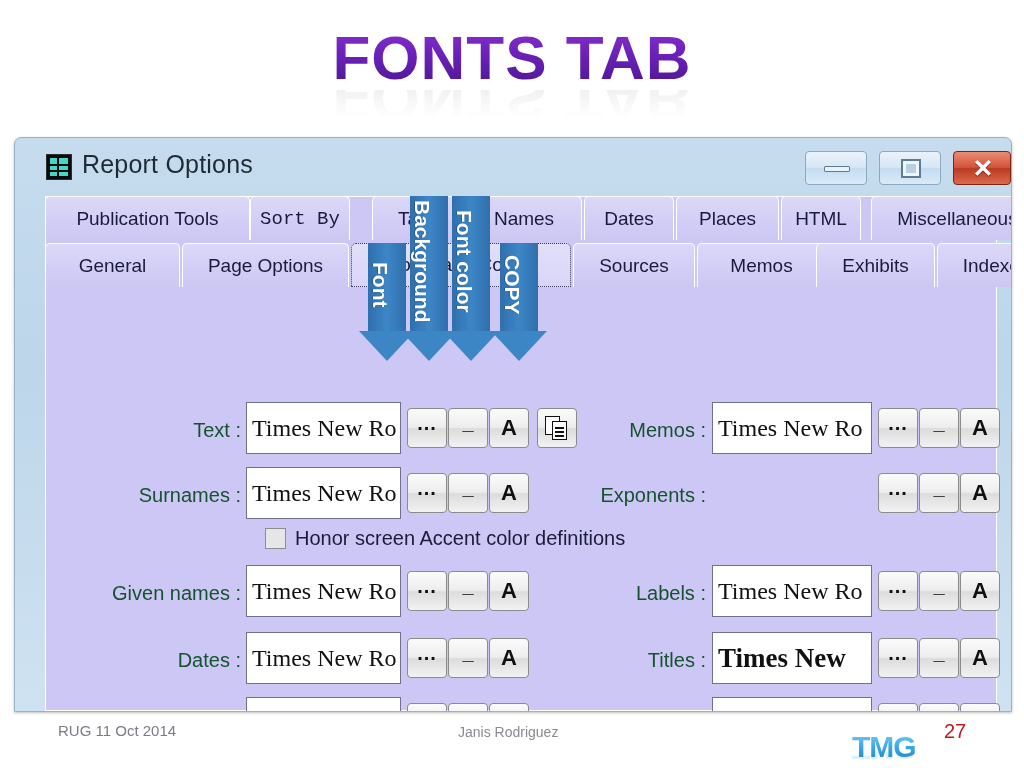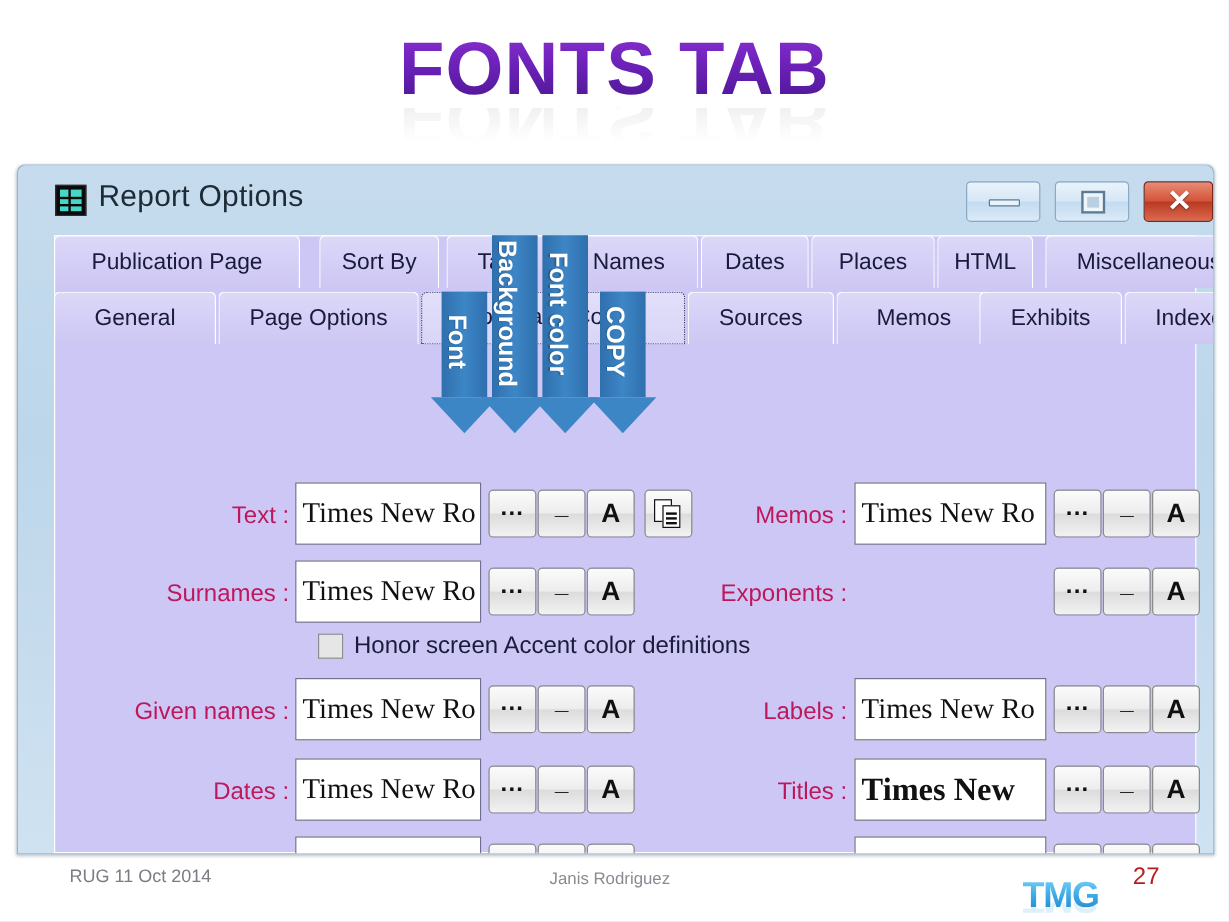--- a/index.html
+++ b/index.html
@@ -112,21 +112,21 @@
     position:absolute;left:0;top:0;width:952px;height:515px;
     background:#cdc7f5;
     border:1px solid #ffffff;
     box-sizing:border-box;
   }
 
   
   .row{position:absolute;height:56px;}
   .rlabel{
     position:absolute;right:0;top:0;height:56px;line-height:56px;
-    font-size:20px;color:#be185d;white-space:nowrap;
+    font-size:20px;color:#14532d;white-space:nowrap;
   }
   .preview{
     position:absolute;top:0;height:52px;
     background:#ffffff;border:1px solid #6f6f8f;
     box-sizing:border-box;overflow:hidden;
     display:flex;align-items:center;
     font-family:"Liberation Serif", serif;
     color:#111;
   }
   .preview span{padding-left:5px;white-space:nowrap;}
@@ -323,22 +323,22 @@
           <div class="sbtn dots" style="left: 362px;">...</div>
           <div class="sbtn under" style="left: 403px;">_</div>
           <div class="sbtn fontA" style="left: 444px;">A</div>
         </div>
         <div id="honor-row">
           <span id="honor-box"></span>
           <span id="honor-label">Honor screen Accent color definitions</span>
         </div>
       </div>
     <div class="tabrow" id="tabrow0" style="top:0px;">
-        <div class="tab" style="left: 0px; width: 205px;">Publication Page</div>
-        <div class="tab" style="left: 221px; width: 100px;">Sort By</div>
+        <div class="tab" style="left: 0px; width: 205px;">Publication Tools</div>
+        <div class="tab" style="left: 205px; width: 100px; font-family: Liberation Mono, monospace;">Sort By</div>
         <div class="tab" style="left: 327px; width: 92px;">Tags</div>
         <div class="tab" style="left: 421px; width: 116px;">Names</div>
         <div class="tab" style="left: 539px; width: 90px;">Dates</div>
         <div class="tab" style="left: 631px; width: 103px;">Places</div>
         <div class="tab" style="left: 736px; width: 80px;">HTML</div>
         <div class="tab" style="left: 826px; width: 173px;">Miscellaneous</div>
       </div>
     <div class="tabrow" id="tabrow1b" style="top:47px;">
         <div class="tab" style="left: 0px; width: 135px;">General</div>
         <div class="tab" style="left: 137px; width: 167px;">Page Options</div>

